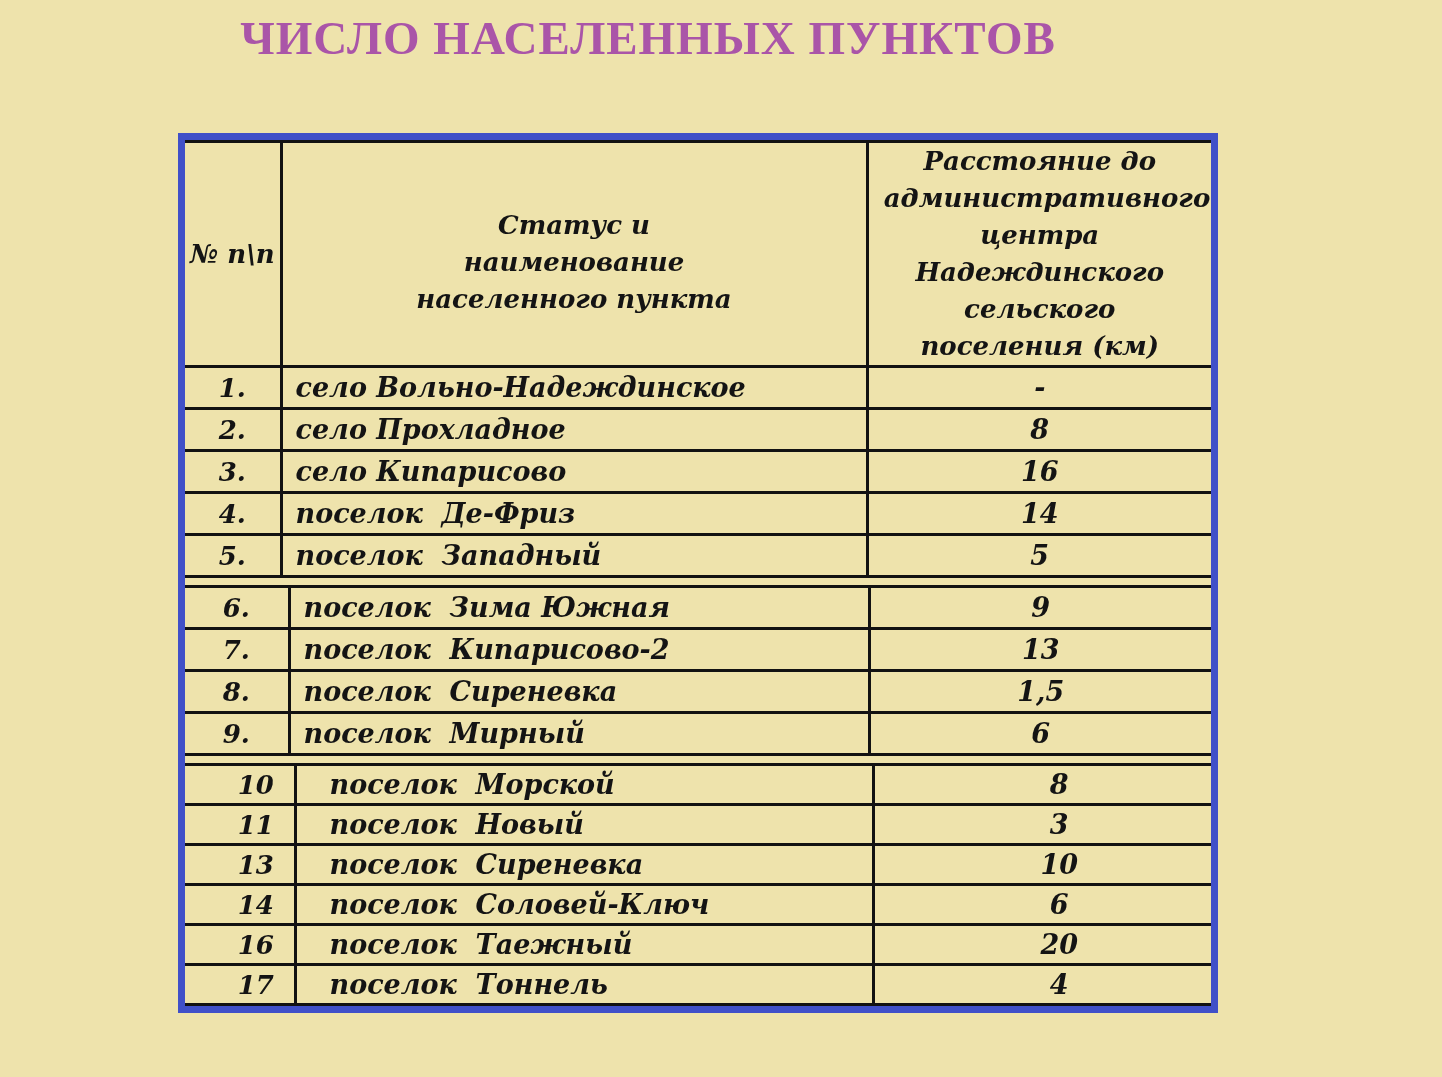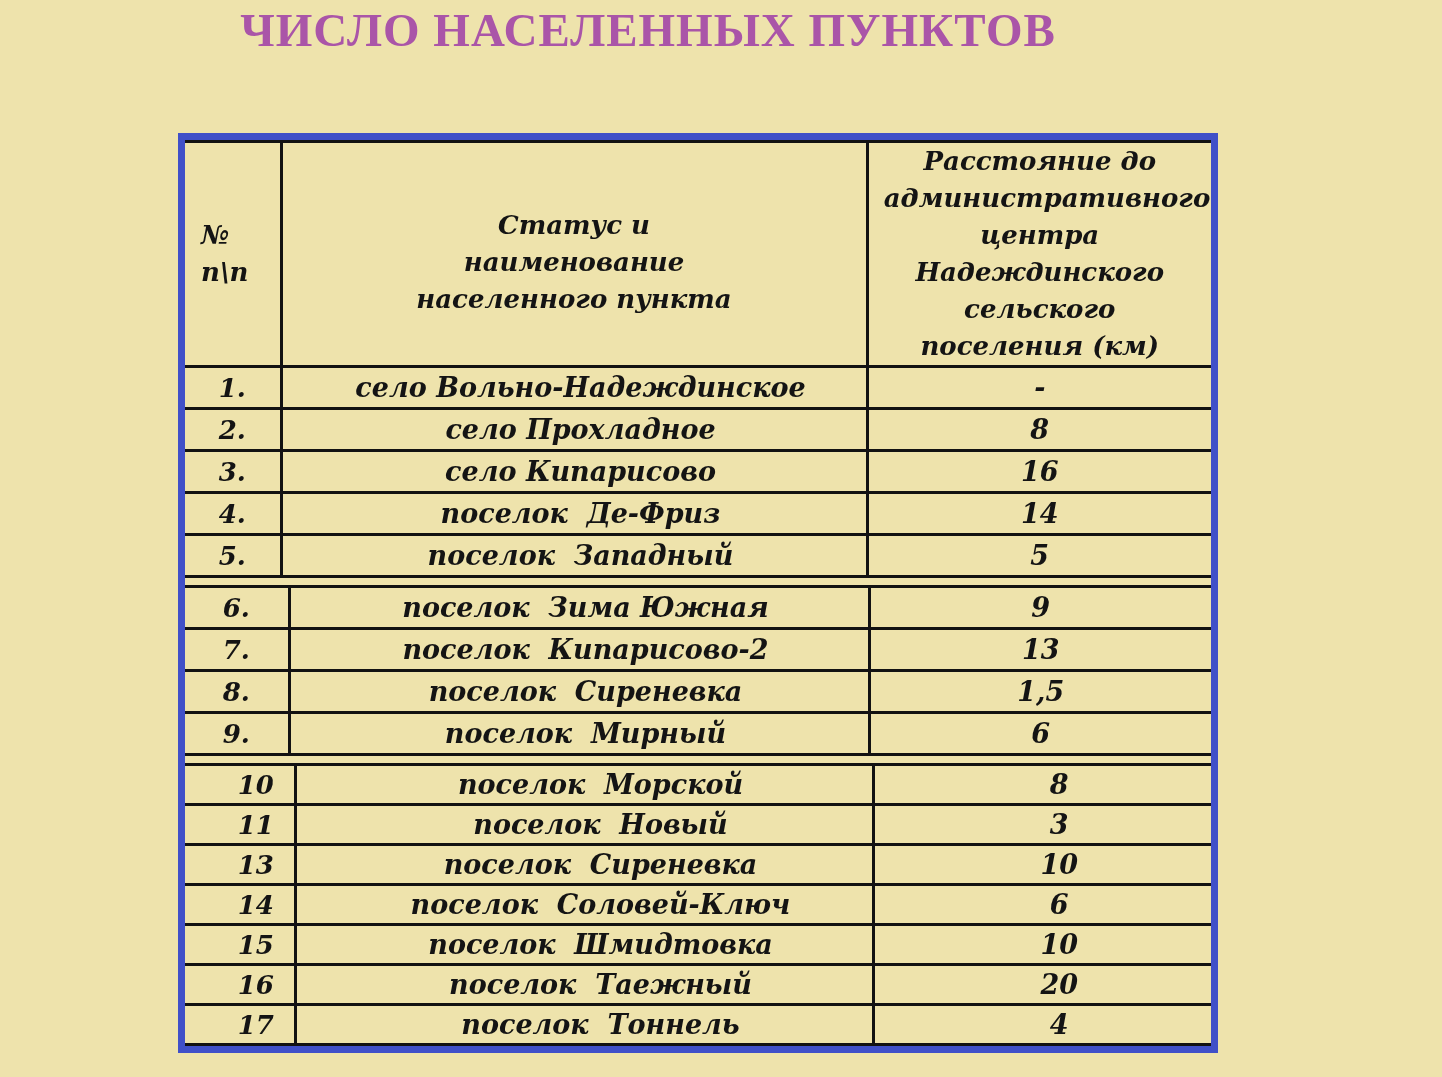--- a/index.html
+++ b/index.html
@@ -11,21 +11,21 @@
   }
   *{box-sizing:border-box;}
   html,body{margin:0;padding:0;}
   body{
     width:1442px;height:1077px;position:relative;overflow:hidden;
     background:var(--background);
     font-family:"DejaVu Serif", serif;
     color:var(--text);
   }
   .title{
-    position:absolute;top:4px;left:0;width:1296px;margin:0;
+    position:absolute;top:12px;left:0;width:1296px;margin:0;
     text-align:center;
     font-family:"Liberation Serif", serif;
     font-weight:bold;
     font-size:47px;line-height:53px;letter-spacing:1px;
     color:var(--title);
   }
   .title-line{display:block;}
   .tables{
     position:absolute;left:178px;top:133px;width:1040px;
     border:7px solid var(--table-border);
@@ -41,30 +41,30 @@
   tr{border-bottom:3px solid var(--grid-line);}
   th,td{padding:0;vertical-align:middle;overflow:hidden;}
   th:nth-child(2),td:nth-child(2),
   th:nth-child(3),td:nth-child(3){border-left:3px solid var(--grid-line);}
   
   .block1 col.c1{width:96px;}  .block1 col.c2{width:586px;}
   .block2 col.c1{width:104px;} .block2 col.c2{width:580px;}
   .block3 col.c1{width:110px;} .block3 col.c2{width:578px;}
   
   .header-row th{height:150px;font-size:26px;line-height:37px;}
-  .th-num{text-align:left;padding-left:16px;font-size:27px;}
+  .th-num{text-align:left;padding-left:5px;font-size:27px;}
   .th-name,.th-dist{}
   .hdr-inner{display:inline-block;}
   .name-inner{max-width:340px;margin-top:17px;}
   .dist-inner{max-width:312px;}
   
   .block1 td,.block2 td{height:42px;}
   .block3 td{height:40px;padding-left:33px;}
   .td-num{text-align:center;font-size:26px;}
-  .td-name{text-align:center;padding-left:13px;font-size:27px;white-space:pre-wrap;}
+  .td-name{text-align:left;padding-left:13px;font-size:27px;white-space:pre-wrap;}
   .td-dist{text-align:center;font-size:27px;}
 </style>
 </head>
 <body>
 
 <h1 class="title">
   <span class="title-line">ЧИСЛО НАСЕЛЕННЫХ ПУНКТОВ</span>
 </h1>
 
 <div class="tables">
@@ -161,25 +161,20 @@
           <td class="td-num">13</td>
           <td class="td-name">поселок  Сиреневка</td>
           <td class="td-dist">10</td>
         </tr>
         <tr>
           <td class="td-num">14</td>
           <td class="td-name">поселок  Соловей-Ключ</td>
           <td class="td-dist">6</td>
         </tr>
         <tr>
-          <td class="td-num">15</td>
-          <td class="td-name">поселок  Шмидтовка</td>
-          <td class="td-dist">10</td>
-        </tr>
-        <tr>
           <td class="td-num">16</td>
           <td class="td-name">поселок  Таежный</td>
           <td class="td-dist">20</td>
         </tr>
         <tr>
           <td class="td-num">17</td>
           <td class="td-name">поселок  Тоннель</td>
           <td class="td-dist">4</td>
         </tr>
       </tbody>

